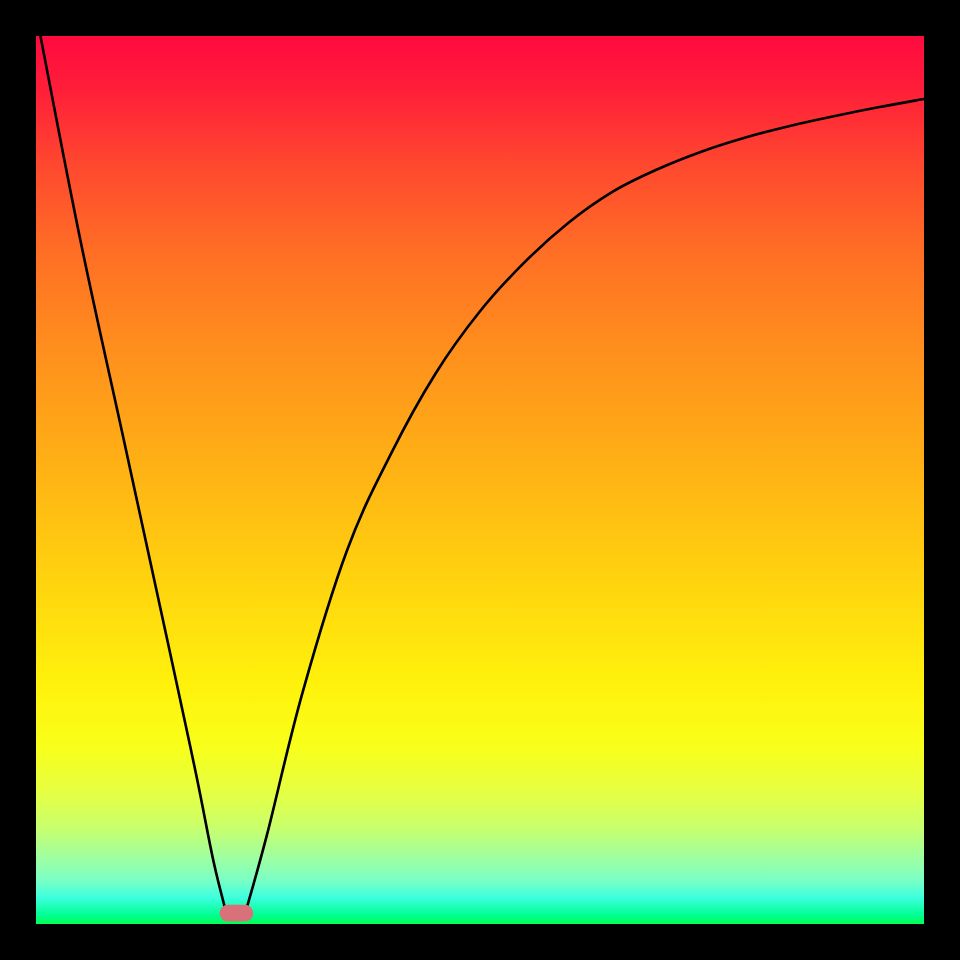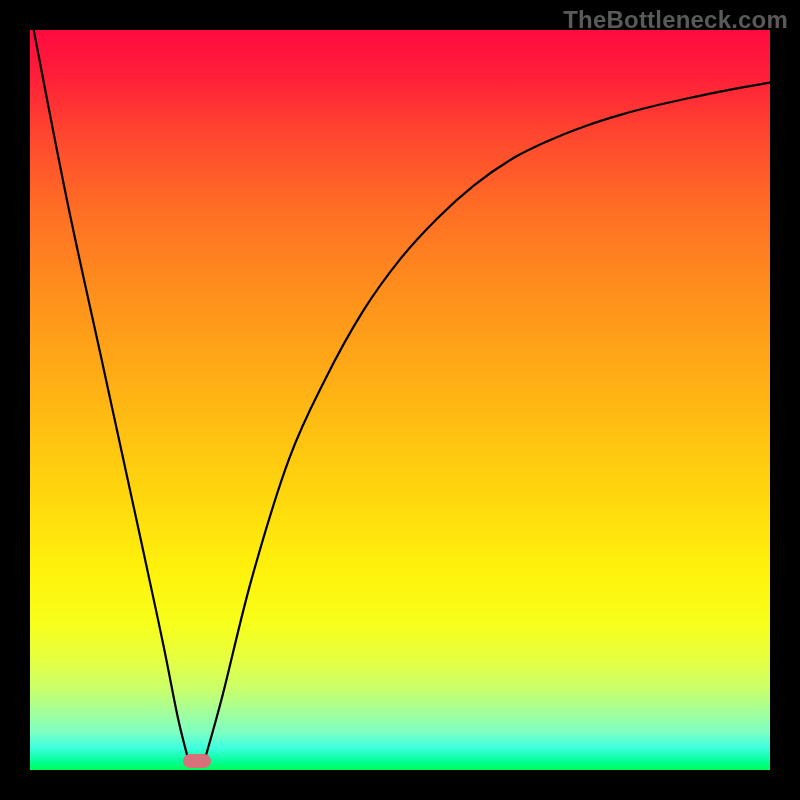--- a/index.html
+++ b/index.html
@@ -67,21 +67,20 @@
     height: 14px;
     border-radius: 8px;
     background: #d8717a;
     transform: translate(-50%, -50%);
   }
 </style>
 </head>
 <body>
 
 <div class="frame">
-  <div class="watermark">TheBottleneck.com</div>
   <div class="plot-area">
     <svg class="curve" viewBox="0 0 740 740" preserveAspectRatio="none">
       <path id="curve-left" fill="none" stroke="#000" stroke-width="2.2" stroke-linecap="round" stroke-linejoin="round" d="M 3.70 0.00 C 9.69 30.64, 24.35 108.93, 37.00 170.20 C 49.65 231.47, 60.68 279.13, 74.00 340.40 C 87.32 401.67, 100.34 461.32, 111.00 510.60 C 121.66 559.88, 126.54 582.23, 133.20 614.20 C 139.86 646.17, 143.34 666.89, 148.00 688.20 C 152.66 709.51, 157.10 724.61, 159.10 732.60"></path>
       <path id="curve-right" fill="none" stroke="#000" stroke-width="2.2" stroke-linecap="round" stroke-linejoin="round" d="M 173.90 732.60 C 177.23 720.61, 183.74 699.30, 192.40 666.00 C 201.06 632.70, 210.01 590.22, 222.00 547.60 C 233.99 504.98, 245.68 465.16, 259.00 429.20 C 272.32 393.24, 282.68 374.44, 296.00 347.80 C 309.32 321.16, 319.68 302.51, 333.00 281.20 C 346.32 259.89, 356.68 246.05, 370.00 229.40 C 383.32 212.75, 393.68 202.02, 407.00 188.70 C 420.32 175.38, 430.68 166.06, 444.00 155.40 C 457.32 144.74, 467.68 137.49, 481.00 129.50 C 494.32 121.51, 504.68 116.99, 518.00 111.00 C 531.32 105.01, 541.68 101.00, 555.00 96.20 C 568.32 91.40, 578.68 88.22, 592.00 84.36 C 605.32 80.50, 615.68 77.94, 629.00 74.74 C 642.32 71.54, 652.68 69.40, 666.00 66.60 C 679.32 63.80, 689.68 61.73, 703.00 59.20 C 716.32 56.67, 733.34 53.74, 740.00 52.54"></path>
     </svg>
     <div class="marker" id="min-marker" style="left: 166.5px; top: 731.12px;"></div>
   </div>
 </div>
 
 </body></html>

